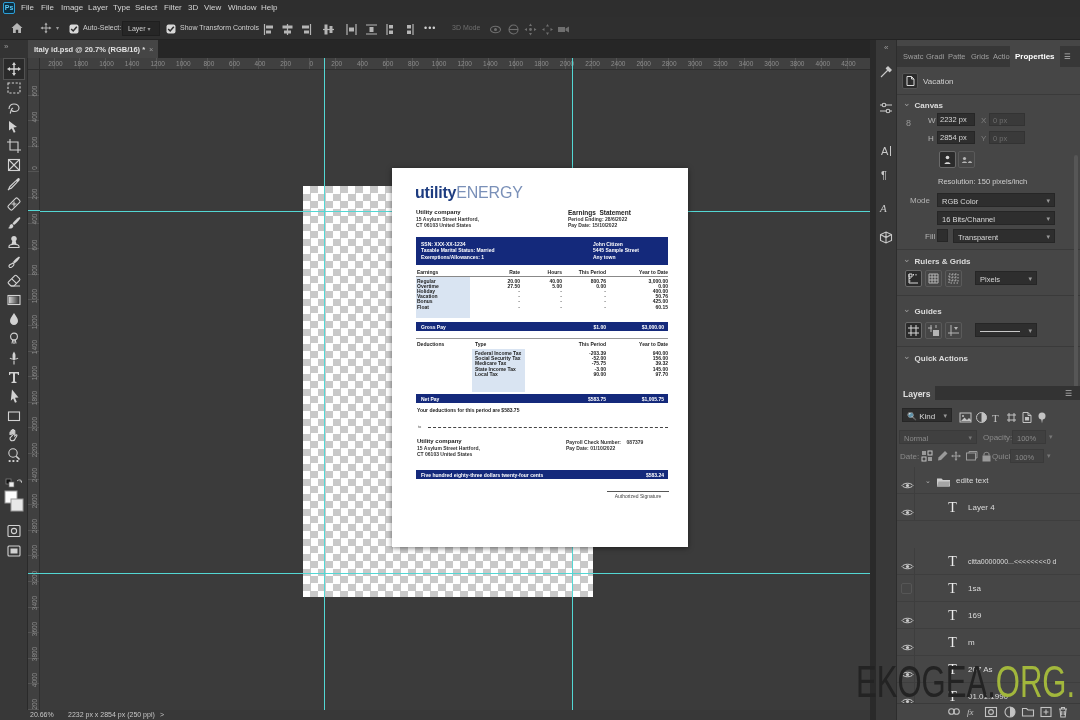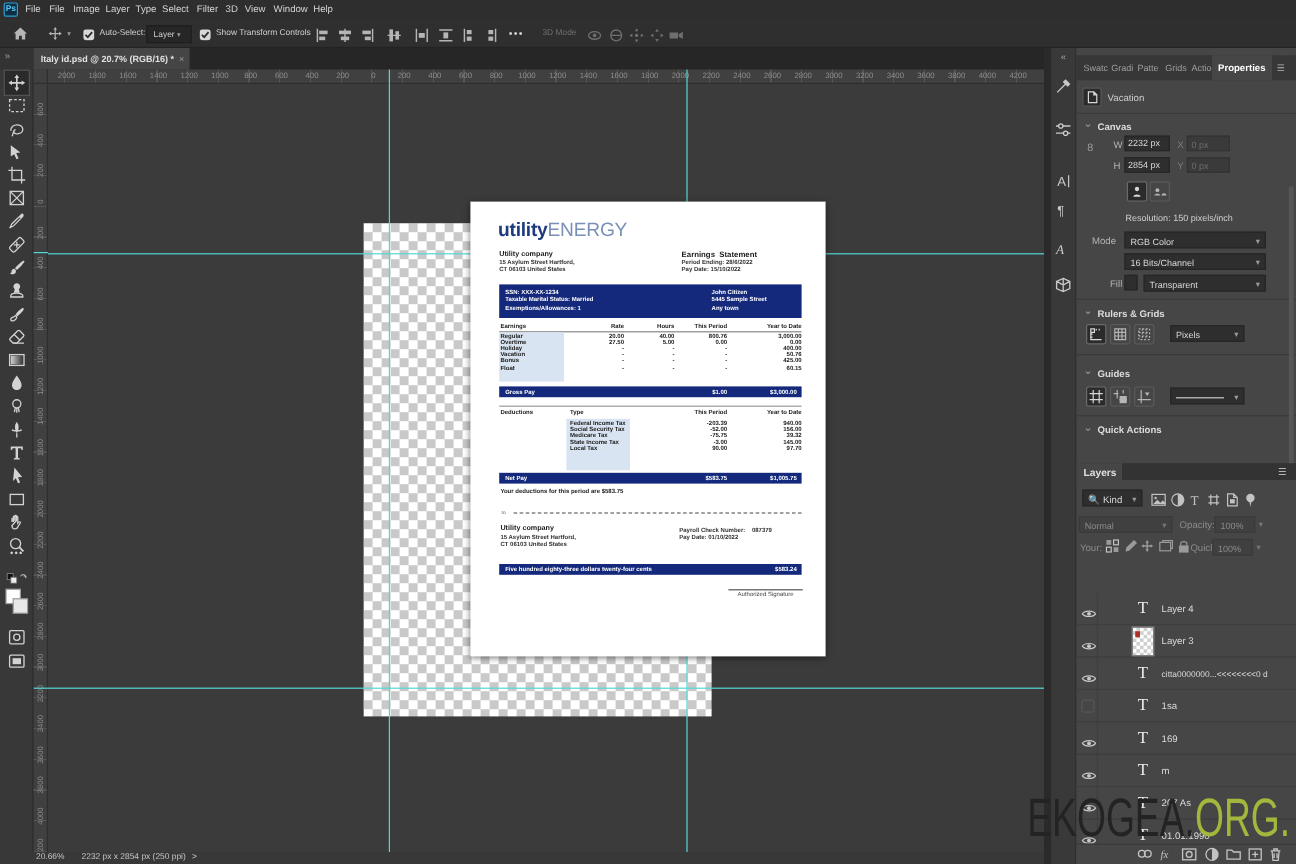--- a/index.html
+++ b/index.html
@@ -543,21 +543,21 @@
         <rect x="5" y="6" width="4" height="3.5" fill="#c3c3c3"></rect>
       </svg></div>
     <div style="position:absolute;left:139px;top:370px"><svg width="13" height="13" viewBox="0 0 13 13">
         <circle cx="6" cy="5" r="3.5" fill="#c3c3c3"></circle>
         <path fill="#c3c3c3" d="M5.2 8 L6 12.5 L6.8 8 Z"></path>
       </svg></div>
     <div class="drop" style="left:2px;top:390px;width:78px;color:#8b8b8b;border-color:#3a3a3a;background:#404040">Normal<span class="dv" style="color:#777">▾</span></div>
     <div style="position:absolute;left:86px;top:393px;color:#8b8b8b;font-size:8px">Opacity:</div>
     <div class="drop" style="left:115px;top:390px;width:34px;color:#8b8b8b;border-color:#3a3a3a;background:#404040">100%</div>
     <div style="position:absolute;left:152px;top:393px;color:#777;font-size:7px">▾</div>
-    <div style="position:absolute;left:3px;top:412px;color:#8b8b8b;font-size:8px">Your:</div>
+    <div style="position:absolute;left:3px;top:412px;color:#8b8b8b;font-size:8px">Date:</div>
     <div style="position:absolute;left:24px;top:409px"><svg width="13" height="13" viewBox="0 0 13 13">
         <rect x="1" y="1" width="4" height="4" fill="#9a9a9a"></rect>
         <rect x="7" y="1" width="4" height="4" stroke="#c3c3c3" fill="none" stroke-width="1"></rect>
         <rect x="1" y="7" width="4" height="4" stroke="#c3c3c3" fill="none" stroke-width="1"></rect>
         <rect x="7" y="7" width="4" height="4" fill="#9a9a9a"></rect>
       </svg></div>
     <div style="position:absolute;left:39px;top:409px"><svg width="13" height="13" viewBox="0 0 13 13">
         <path fill="#9a9a9a" d="M9 1 L11.5 3.5 L5 10 L2 10.5 L2.5 7.5 Z"></path>
       </svg></div>
     <div style="position:absolute;left:53px;top:409px"><svg width="13" height="13" viewBox="0 0 13 13">
@@ -567,40 +567,42 @@
         <rect x="1.5" y="3" width="9" height="7" stroke="#9a9a9a" fill="none" stroke-width="1"></rect>
         <path stroke="#9a9a9a" fill="none" stroke-width="1" d="M4 3 V1.5 H12 V8 H10.5"></path>
       </svg></div>
     <div style="position:absolute;left:83px;top:409px"><svg width="13" height="13" viewBox="0 0 13 13">
         <rect x="2.5" y="5.5" width="8" height="6" fill="#9a9a9a"></rect>
         <path stroke="#9a9a9a" fill="none" stroke-width="1" d="M4 5.5 V4 C4 1.8 9 1.8 9 4 V5.5"></path>
       </svg></div>
     <div style="position:absolute;left:95px;top:412px;color:#8b8b8b;font-size:8px">Quick:</div>
     <div class="drop" style="left:113px;top:409px;width:34px;color:#8b8b8b;border-color:#3a3a3a;background:#404040">100%</div>
     <div style="position:absolute;left:150px;top:412px;color:#777;font-size:7px">▾</div>
+    <div style="position:absolute;left:0;top:427px;width:183px;height:27px;border-bottom:1px solid #3e3e3e">
+      <span style="position:absolute;left:4px;top:9px"><svg width="13" height="9" viewBox="0 0 13 9">
+          <path fill="none" stroke="#c9c9c9" stroke-width="1" d="M1 4.5 C3 1.5 10 1.5 12 4.5 C10 7.5 3 7.5 1 4.5 Z"></path>
+          <circle cx="6.5" cy="4.5" r="1.6" fill="#c9c9c9"></circle>
+        </svg></span>
+      <span style="position:absolute;left:17px;top:0;width:1px;height:27px;background:#3e3e3e"></span>
+      <span style="position:absolute;left:28px;top:10px;color:#b5b5b5;font-size:7px">⌄</span>
+      <span style="position:absolute;left:39px;top:7px"><svg width="15" height="12" viewBox="0 0 15 12">
+          <path fill="#cdcdcd" d="M1 2.5 H5.5 L7 4 H14 V10.5 H1 Z"></path>
+          <path fill="#a5a5a5" d="M1 10.5 L2.5 5.5 H14 L13 10.5 Z"></path>
+        </svg></span>
+      <span style="position:absolute;left:59px;top:9px;color:#dcdcdc;font-size:8px">edite text</span>
+    </div>
     <div style="position:absolute;left:0;top:454px;width:183px;height:27px;border-bottom:1px solid #3e3e3e">
       <span style="position:absolute;left:4px;top:9px"><svg width="13" height="9" viewBox="0 0 13 9">
           <path fill="none" stroke="#c9c9c9" stroke-width="1" d="M1 4.5 C3 1.5 10 1.5 12 4.5 C10 7.5 3 7.5 1 4.5 Z"></path>
           <circle cx="6.5" cy="4.5" r="1.6" fill="#c9c9c9"></circle>
         </svg></span>
       <span style="position:absolute;left:17px;top:0;width:1px;height:27px;background:#3e3e3e"></span>
       <span style="position:absolute;left:46px;top:4px;width:19px;height:19px;color:#ececec;font-size:14px;font-family:'Liberation Serif',serif;text-align:center;line-height:19px">T</span>
       <span style="position:absolute;left:71px;top:9px;color:#dcdcdc;font-size:8px">Layer 4</span>
     </div>
-    <div style="position:absolute;left:0;top:481px;width:183px;height:27px;border-bottom:1px solid #3e3e3e">
-      <span style="position:absolute;left:4px;top:9px"><svg width="13" height="9" viewBox="0 0 13 9">
-          <path fill="none" stroke="#c9c9c9" stroke-width="1" d="M1 4.5 C3 1.5 10 1.5 12 4.5 C10 7.5 3 7.5 1 4.5 Z"></path>
-          <circle cx="6.5" cy="4.5" r="1.6" fill="#c9c9c9"></circle>
-        </svg></span>
-      <span style="position:absolute;left:17px;top:0;width:1px;height:27px;background:#3e3e3e"></span>
-      <span style="position:absolute;left:47px;top:2px;width:17px;height:23px;background:conic-gradient(#cfcfcf 25%,#fff 0 50%,#cfcfcf 0 75%,#fff 0);background-size:6px 6px;outline:1px solid #888">
-        <span style="position:absolute;left:2px;top:3px;width:4px;height:5px;background:#b03028"></span>
-      </span>
-      <span style="position:absolute;left:71px;top:9px;color:#dcdcdc;font-size:8px">Layer 3</span>
-    </div>
     <div style="position:absolute;left:0;top:508px;width:183px;height:27px;border-bottom:1px solid #3e3e3e">
       <span style="position:absolute;left:4px;top:9px"><svg width="13" height="9" viewBox="0 0 13 9">
           <path fill="none" stroke="#c9c9c9" stroke-width="1" d="M1 4.5 C3 1.5 10 1.5 12 4.5 C10 7.5 3 7.5 1 4.5 Z"></path>
           <circle cx="6.5" cy="4.5" r="1.6" fill="#c9c9c9"></circle>
         </svg></span>
       <span style="position:absolute;left:17px;top:0;width:1px;height:27px;background:#3e3e3e"></span>
       <span style="position:absolute;left:46px;top:4px;width:19px;height:19px;color:#ececec;font-size:14px;font-family:'Liberation Serif',serif;text-align:center;line-height:19px">T</span>
       <span style="position:absolute;left:71px;top:9px;color:#dcdcdc;font-size:8px"><span style="font-size:7px">citta0000000...&lt;&lt;&lt;&lt;&lt;&lt;&lt;&lt;0 d</span></span>
     </div>
     <div style="position:absolute;left:0;top:535px;width:183px;height:27px;border-bottom:1px solid #3e3e3e">

